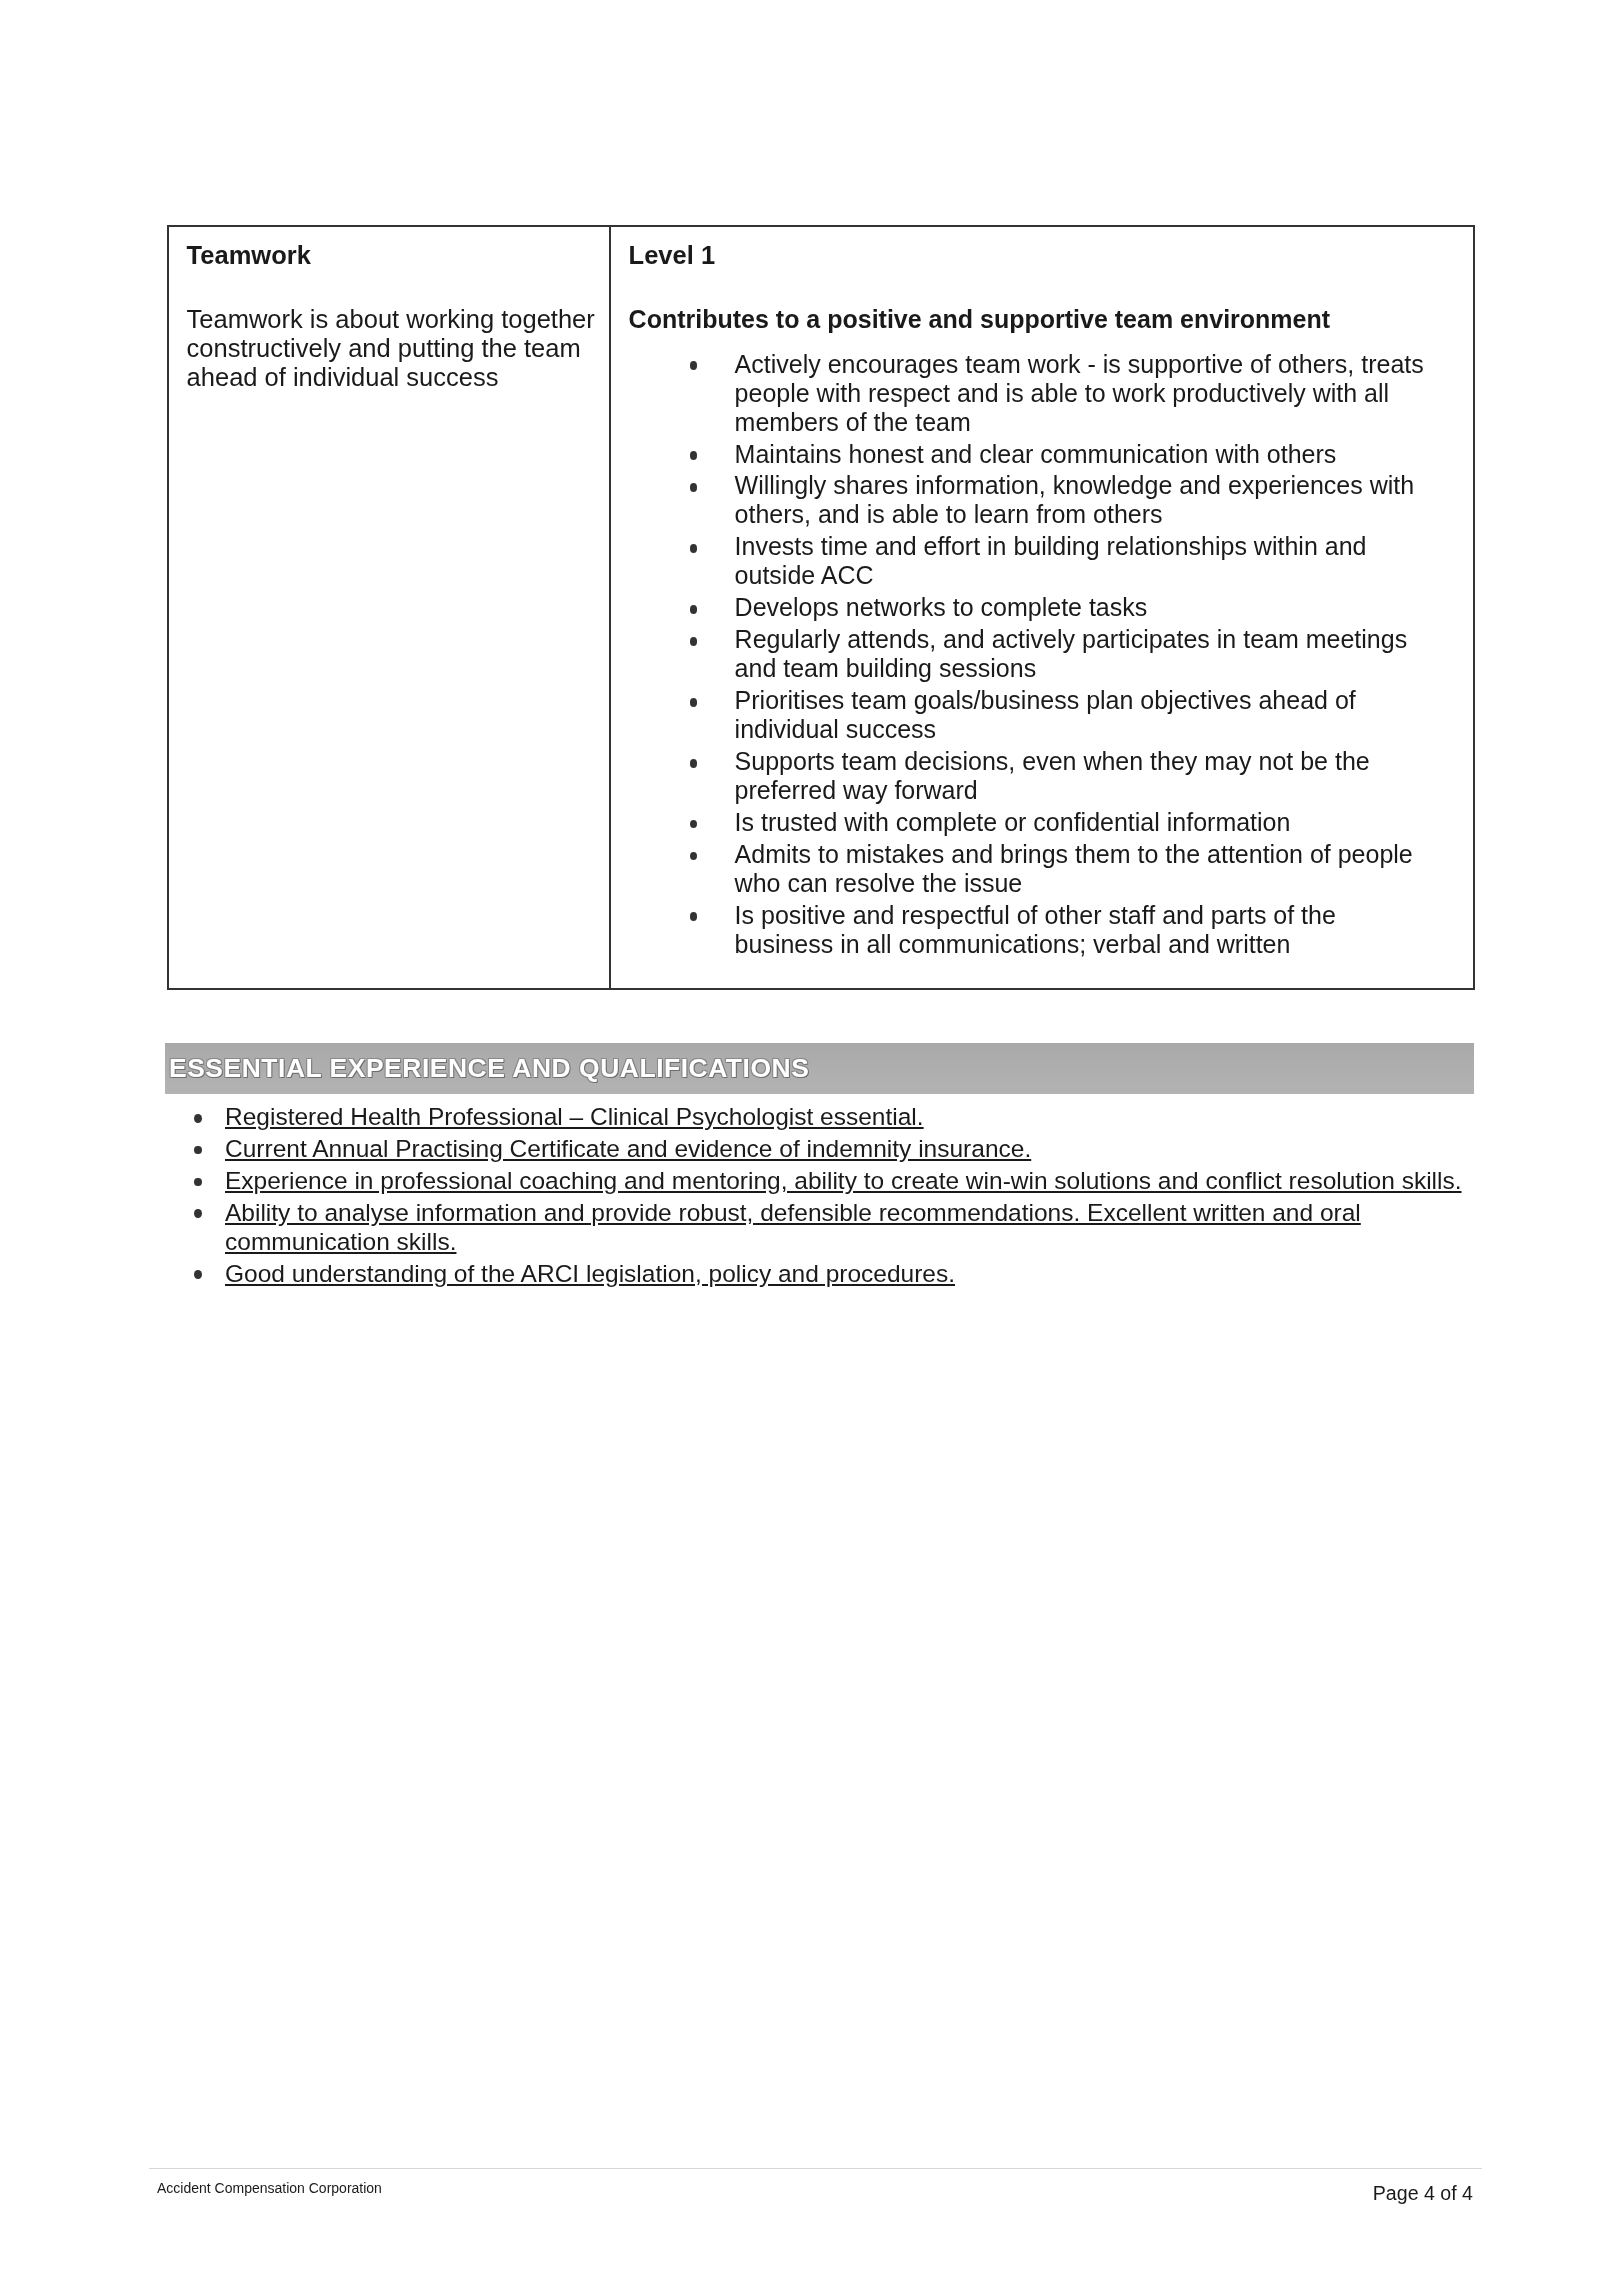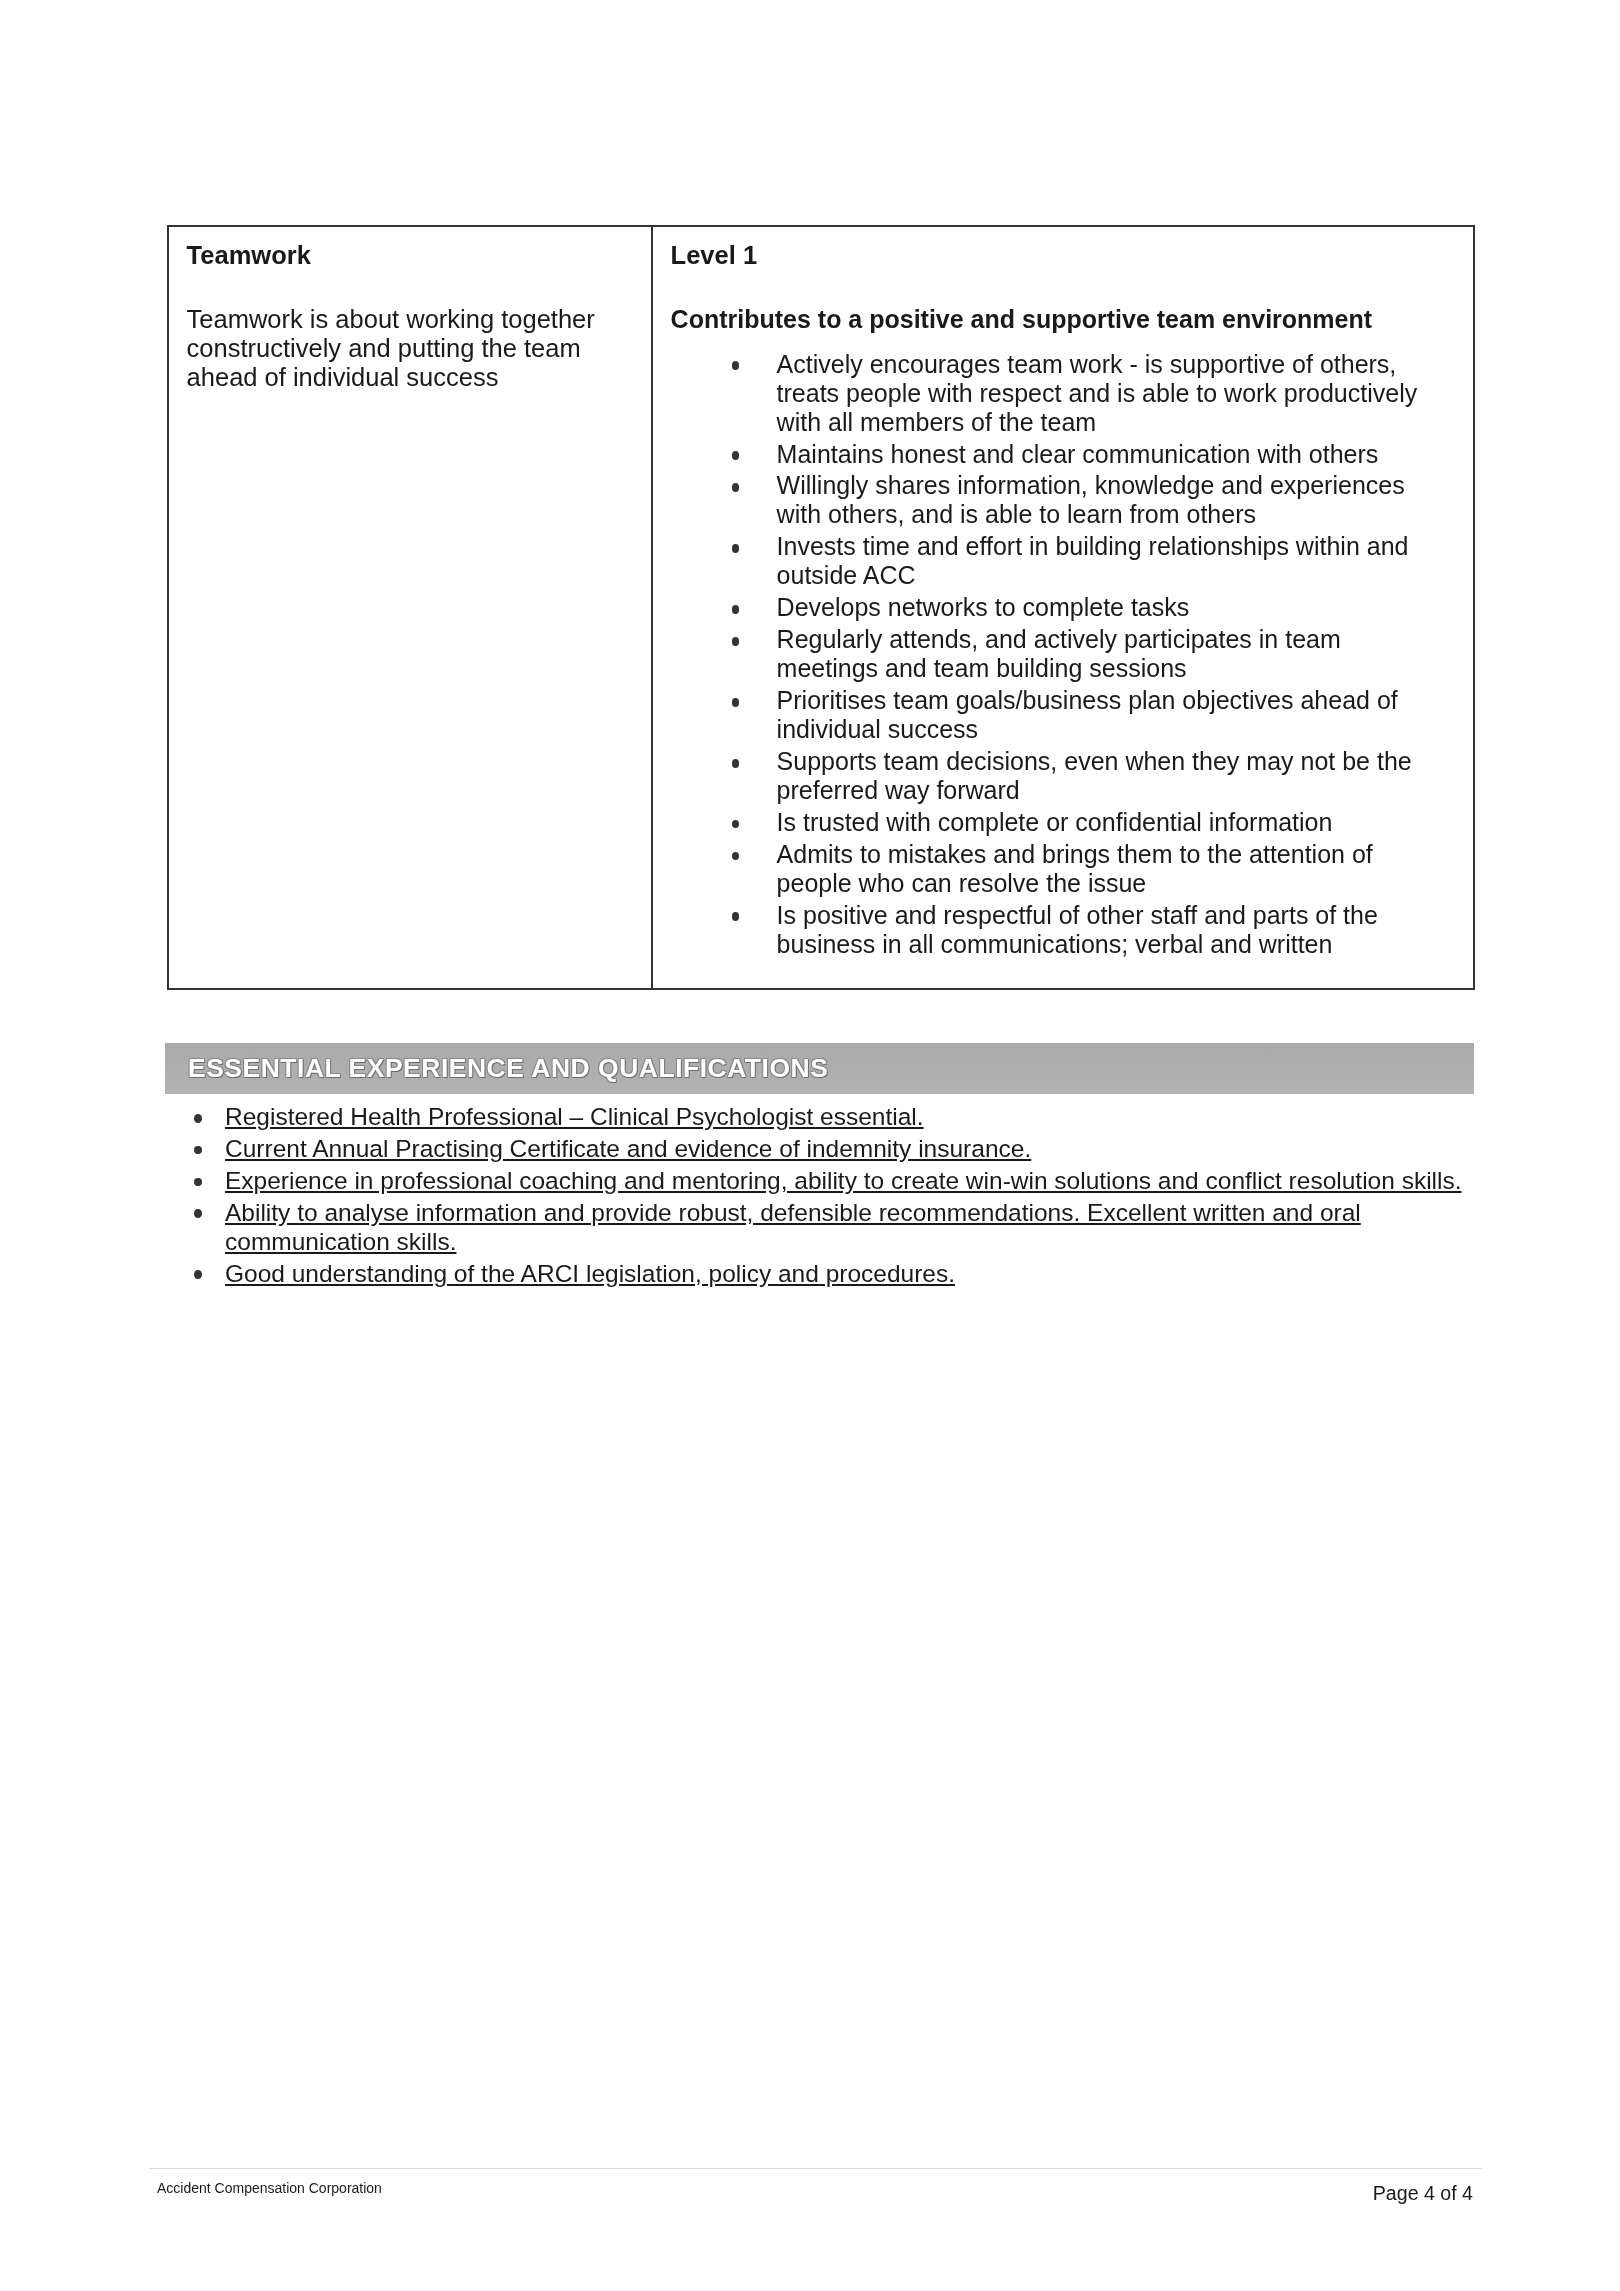--- a/index.html
+++ b/index.html
@@ -6,21 +6,21 @@
   body {
     width: 1620px; height: 2292px; position: relative; overflow: hidden;
     font-family: "Liberation Sans", sans-serif; color: #1a1a1a;
   }
   .competency-table {
     position: absolute; left: 167px; top: 225px; width: 1308px; height: 765px;
     border: 2px solid #333; box-sizing: border-box;
     display: flex;
   }
   .col-left {
-    width: 484px; border-right: 2px solid #333; box-sizing: border-box;
+    width: 442px; border-right: 2px solid #333; box-sizing: border-box;
     padding: 13.7px 13.7px 0 17.6px;
   }
   .col-right {
     flex: 1; padding: 13.7px 13.7px 0 17.6px; box-sizing: border-box;
   }
   .cell-title { font-size: 25.5px; font-weight: bold; margin: 0 0 35px 0; }
   .cell-desc { font-size: 25.5px; line-height: 29px; margin: 0; }
   .level-title { font-size: 25.5px; font-weight: bold; margin: 0 0 35px 0; }
   .level-subtitle { font-size: 25px; font-weight: bold; margin: 0 0 13.7px 0; }
   .bullets { list-style: none; margin: 16px; padding: 0; }
@@ -28,21 +28,21 @@
     position: relative; padding-left: 90px; font-size: 25px; line-height: 29px;
     margin-bottom: 2.9px; padding-right: 3.9px;
   }
   .bullets li .dot {
     position: absolute; left: 45px; top: 11.8px; width: 7.8px; height: 8.8px;
     border-radius: 50%; background: #333;
   }
   .section-header {
     position: absolute; left: 165px; top: 1043px; width: 1309px; height: 51px;
     background: linear-gradient(#a9a9a9, #b3b3b3);
-    display: flex; align-items: center; box-sizing: border-box; padding-left: 23px;
+    display: flex; align-items: center; box-sizing: border-box; padding-left: 4px;
   }
   .section-header span {
     font-size: 26.5px; font-weight: bold; color: #ffffff; letter-spacing: 0.5px;
     text-shadow: 1px 1px 0 #6d6d6d, -1px -1px 0 #8a8a8a, 1px -1px 0 #8a8a8a, -1px 1px 0 #8a8a8a;
   }
   .qual-list {
     position: absolute; left: 186px; top: 1102px; width: 1294px;
     list-style: none; margin: 0; padding: 0;
   }
   .qual-list li {

